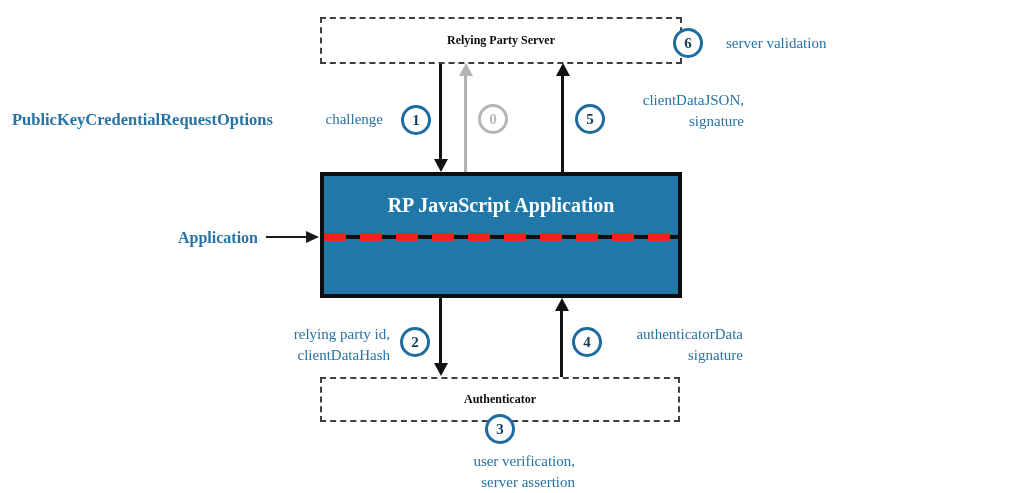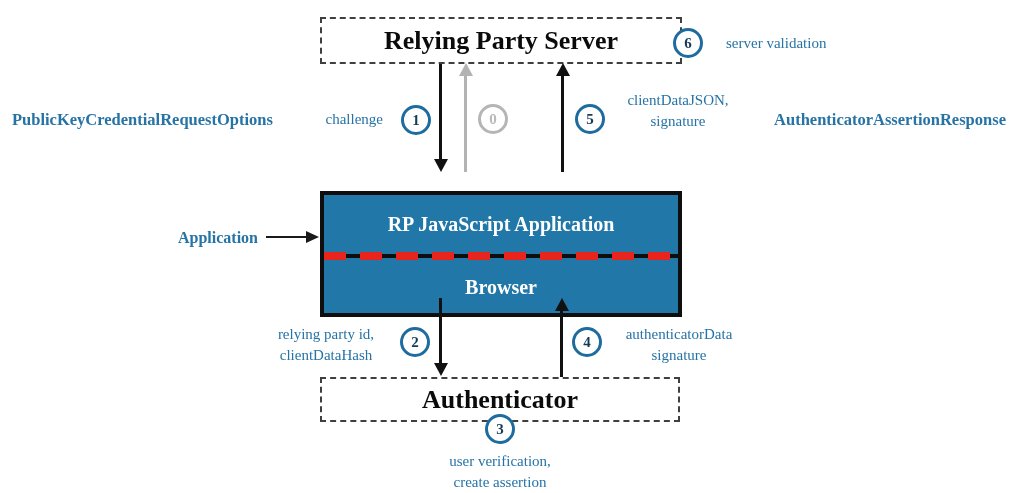--- a/index.html
+++ b/index.html
@@ -6,25 +6,25 @@
   #canvas{
     position:relative;width:1024px;height:493px;background:#ffffff;
     font-family:"Liberation Serif","DejaVu Serif",serif;overflow:hidden;
   }
   .abs{position:absolute;}
   
   .dashed-box{
     position:absolute;border:2px dashed #3f3f3f;background:#ffffff;
     display:flex;align-items:center;justify-content:center;box-sizing:border-box;
   }
-  .dashed-box .title{font-weight:bold;font-size:26px;color:#0b0b0b;}
+  .dashed-box .title{font-weight:bold;font-size:12px;color:#0b0b0b;}
   
   .blue-box{
     position:absolute;left:320px;top:172px;width:362px;height:126px;
-    background:#2177a8;border:4px solid #0e0e0e;box-sizing:border-box;margin-top:19px;
+    background:#2177a8;border:4px solid #0e0e0e;box-sizing:border-box;
   }
   .blue-box .row-top{position:absolute;left:0;top:0;width:100%;height:59px;
     display:flex;align-items:center;justify-content:center;}
   .blue-box .row-bottom{position:absolute;left:0;top:67px;width:100%;height:51px;
     display:flex;align-items:center;justify-content:center;}
   .blue-box .white-title{color:#ffffff;font-weight:bold;font-size:20px;}
   .divider-black{position:absolute;left:0;right:0;top:59px;height:4px;background:#0e0e0e;}
   .divider-red{position:absolute;left:0;right:0;top:57px;height:8px;
     background:repeating-linear-gradient(90deg,#e8251d 0 22px,transparent 22px 36px);}
   
@@ -44,21 +44,21 @@
     border-left:7px solid transparent;border-right:7px solid transparent;
     border-bottom:13px solid #111111;}
   .head-up.gray{border-bottom-color:#b3b3b3;}
   .head-right{position:absolute;width:0;height:0;
     border-top:6px solid transparent;border-bottom:6px solid transparent;
     border-left:13px solid #1a1a1a;}
   .hline{position:absolute;height:2px;background:#1a1a1a;}
   
   .blue-text{color:#2673a6;font-size:15px;line-height:21px;}
   .blue-bold{color:#2673a6;font-weight:bold;font-size:16.5px;}
-  .center{text-align:center;}
+  .center{text-align:right;}
   .right{text-align:right;}
 </style>
 </head>
 <body>
 
 <div id="canvas">
 
   <div class="dashed-box" style="left:320px;top:17px;width:362px;height:47px;">
     <span class="title">Relying Party Server</span>
   </div>
@@ -88,31 +88,27 @@
   <div class="vline" style="left:561px;top:76px;height:96px;"></div>
   <div class="circle" style="left:575px;top:104px;">
     <span>5</span>
   </div>
 
   <div class="abs blue-text center" style="left:612px;top:90px;width:132px;">
     <div>clientDataJSON,</div>
     <div>signature</div>
   </div>
 
-  <div class="abs blue-bold center" style="left:770px;top:110px;width:240px;">AuthenticatorAssertionResponse</div>
 
   <div class="blue-box">
     <div class="row-top">
       <span class="white-title">RP JavaScript Application</span>
     </div>
     <div class="divider-black"></div>
     <div class="divider-red"></div>
-    <div class="row-bottom">
-      <span class="white-title">Browser</span>
-    </div>
   </div>
 
   <div class="abs blue-bold right" style="left:100px;top:229px;width:158px;font-size:16px;">Application</div>
   <div class="hline" style="left:266px;top:236px;width:44px;"></div>
   <div class="head-right" style="left:306px;top:231px;"></div>
 
   <div class="abs blue-text center" style="left:262px;top:324px;width:128px;">
     <div>relying party id,</div>
     <div>clientDataHash</div>
   </div>
@@ -136,16 +132,16 @@
 
   <div class="dashed-box" style="left:320px;top:377px;width:360px;height:45px;text-align:right;">
     <span class="title">Authenticator</span>
   </div>
 
   <div class="circle" style="left:485px;top:414px;">
     <span>3</span>
   </div>
   <div class="abs blue-text center" style="left:425px;top:451px;width:150px;">
     <div>user verification,</div>
-    <div>create assertion</div>
+    <div>server assertion</div>
   </div>
 
 </div>
 
 </body></html>

